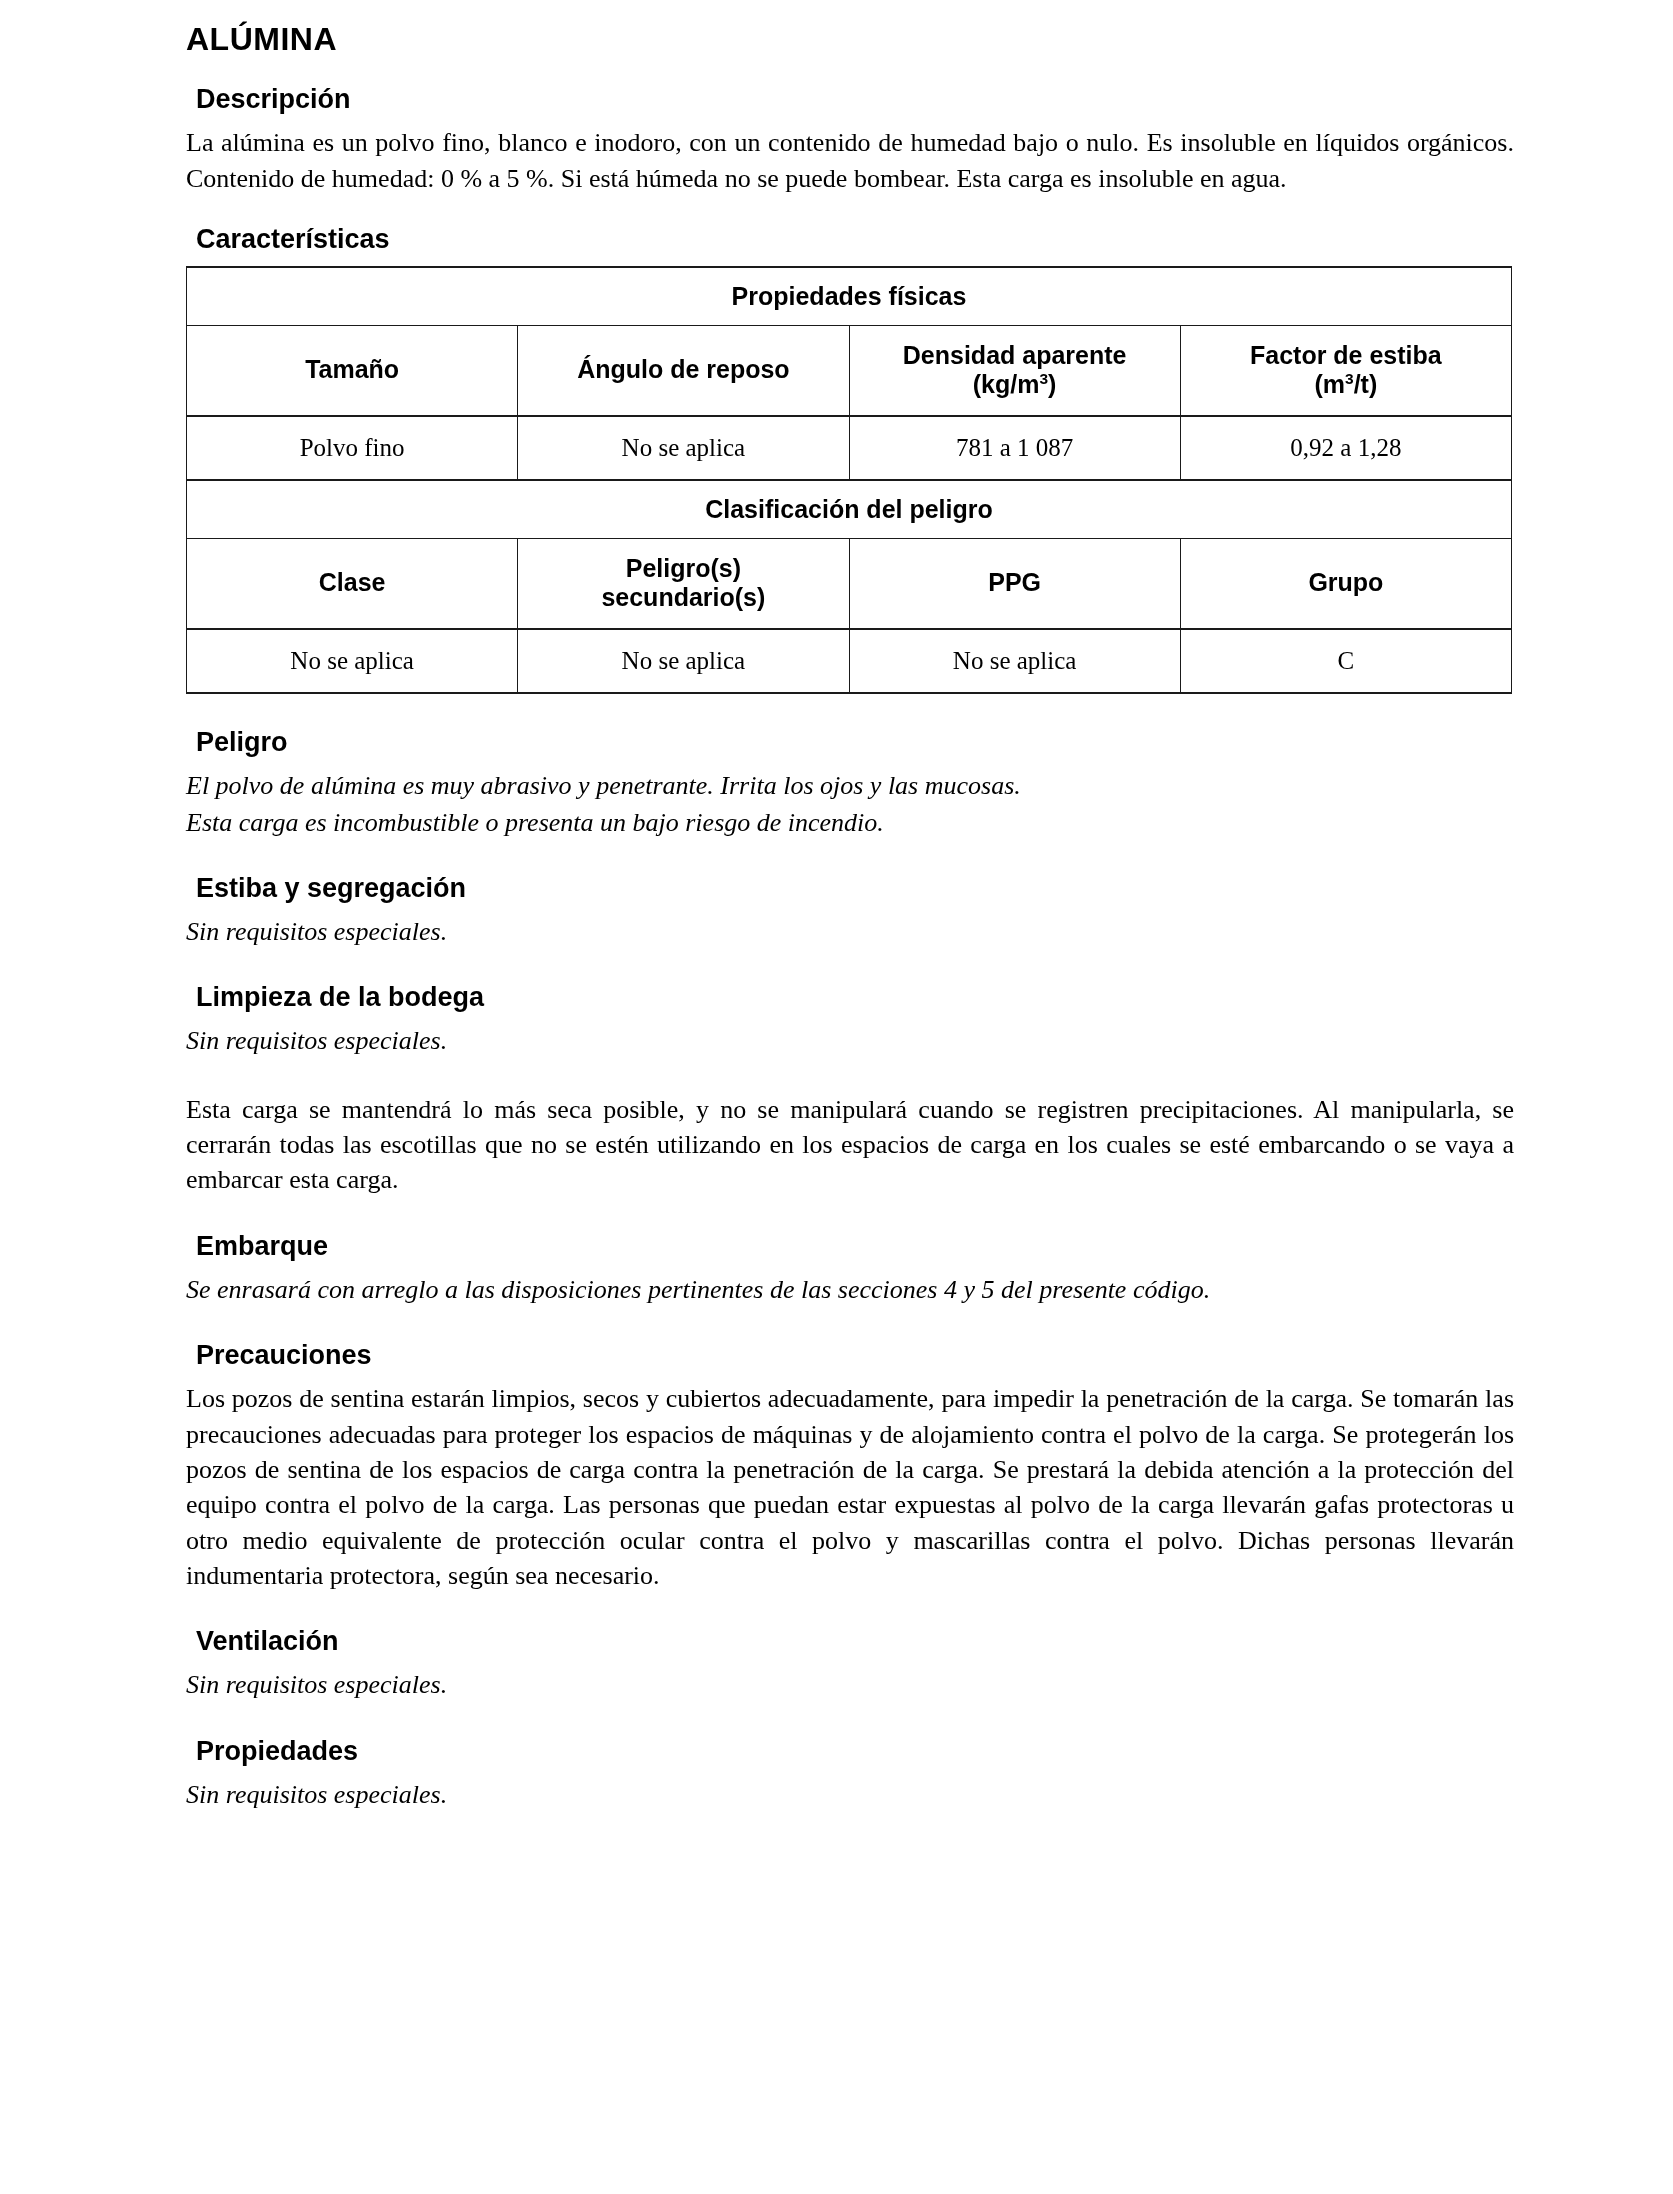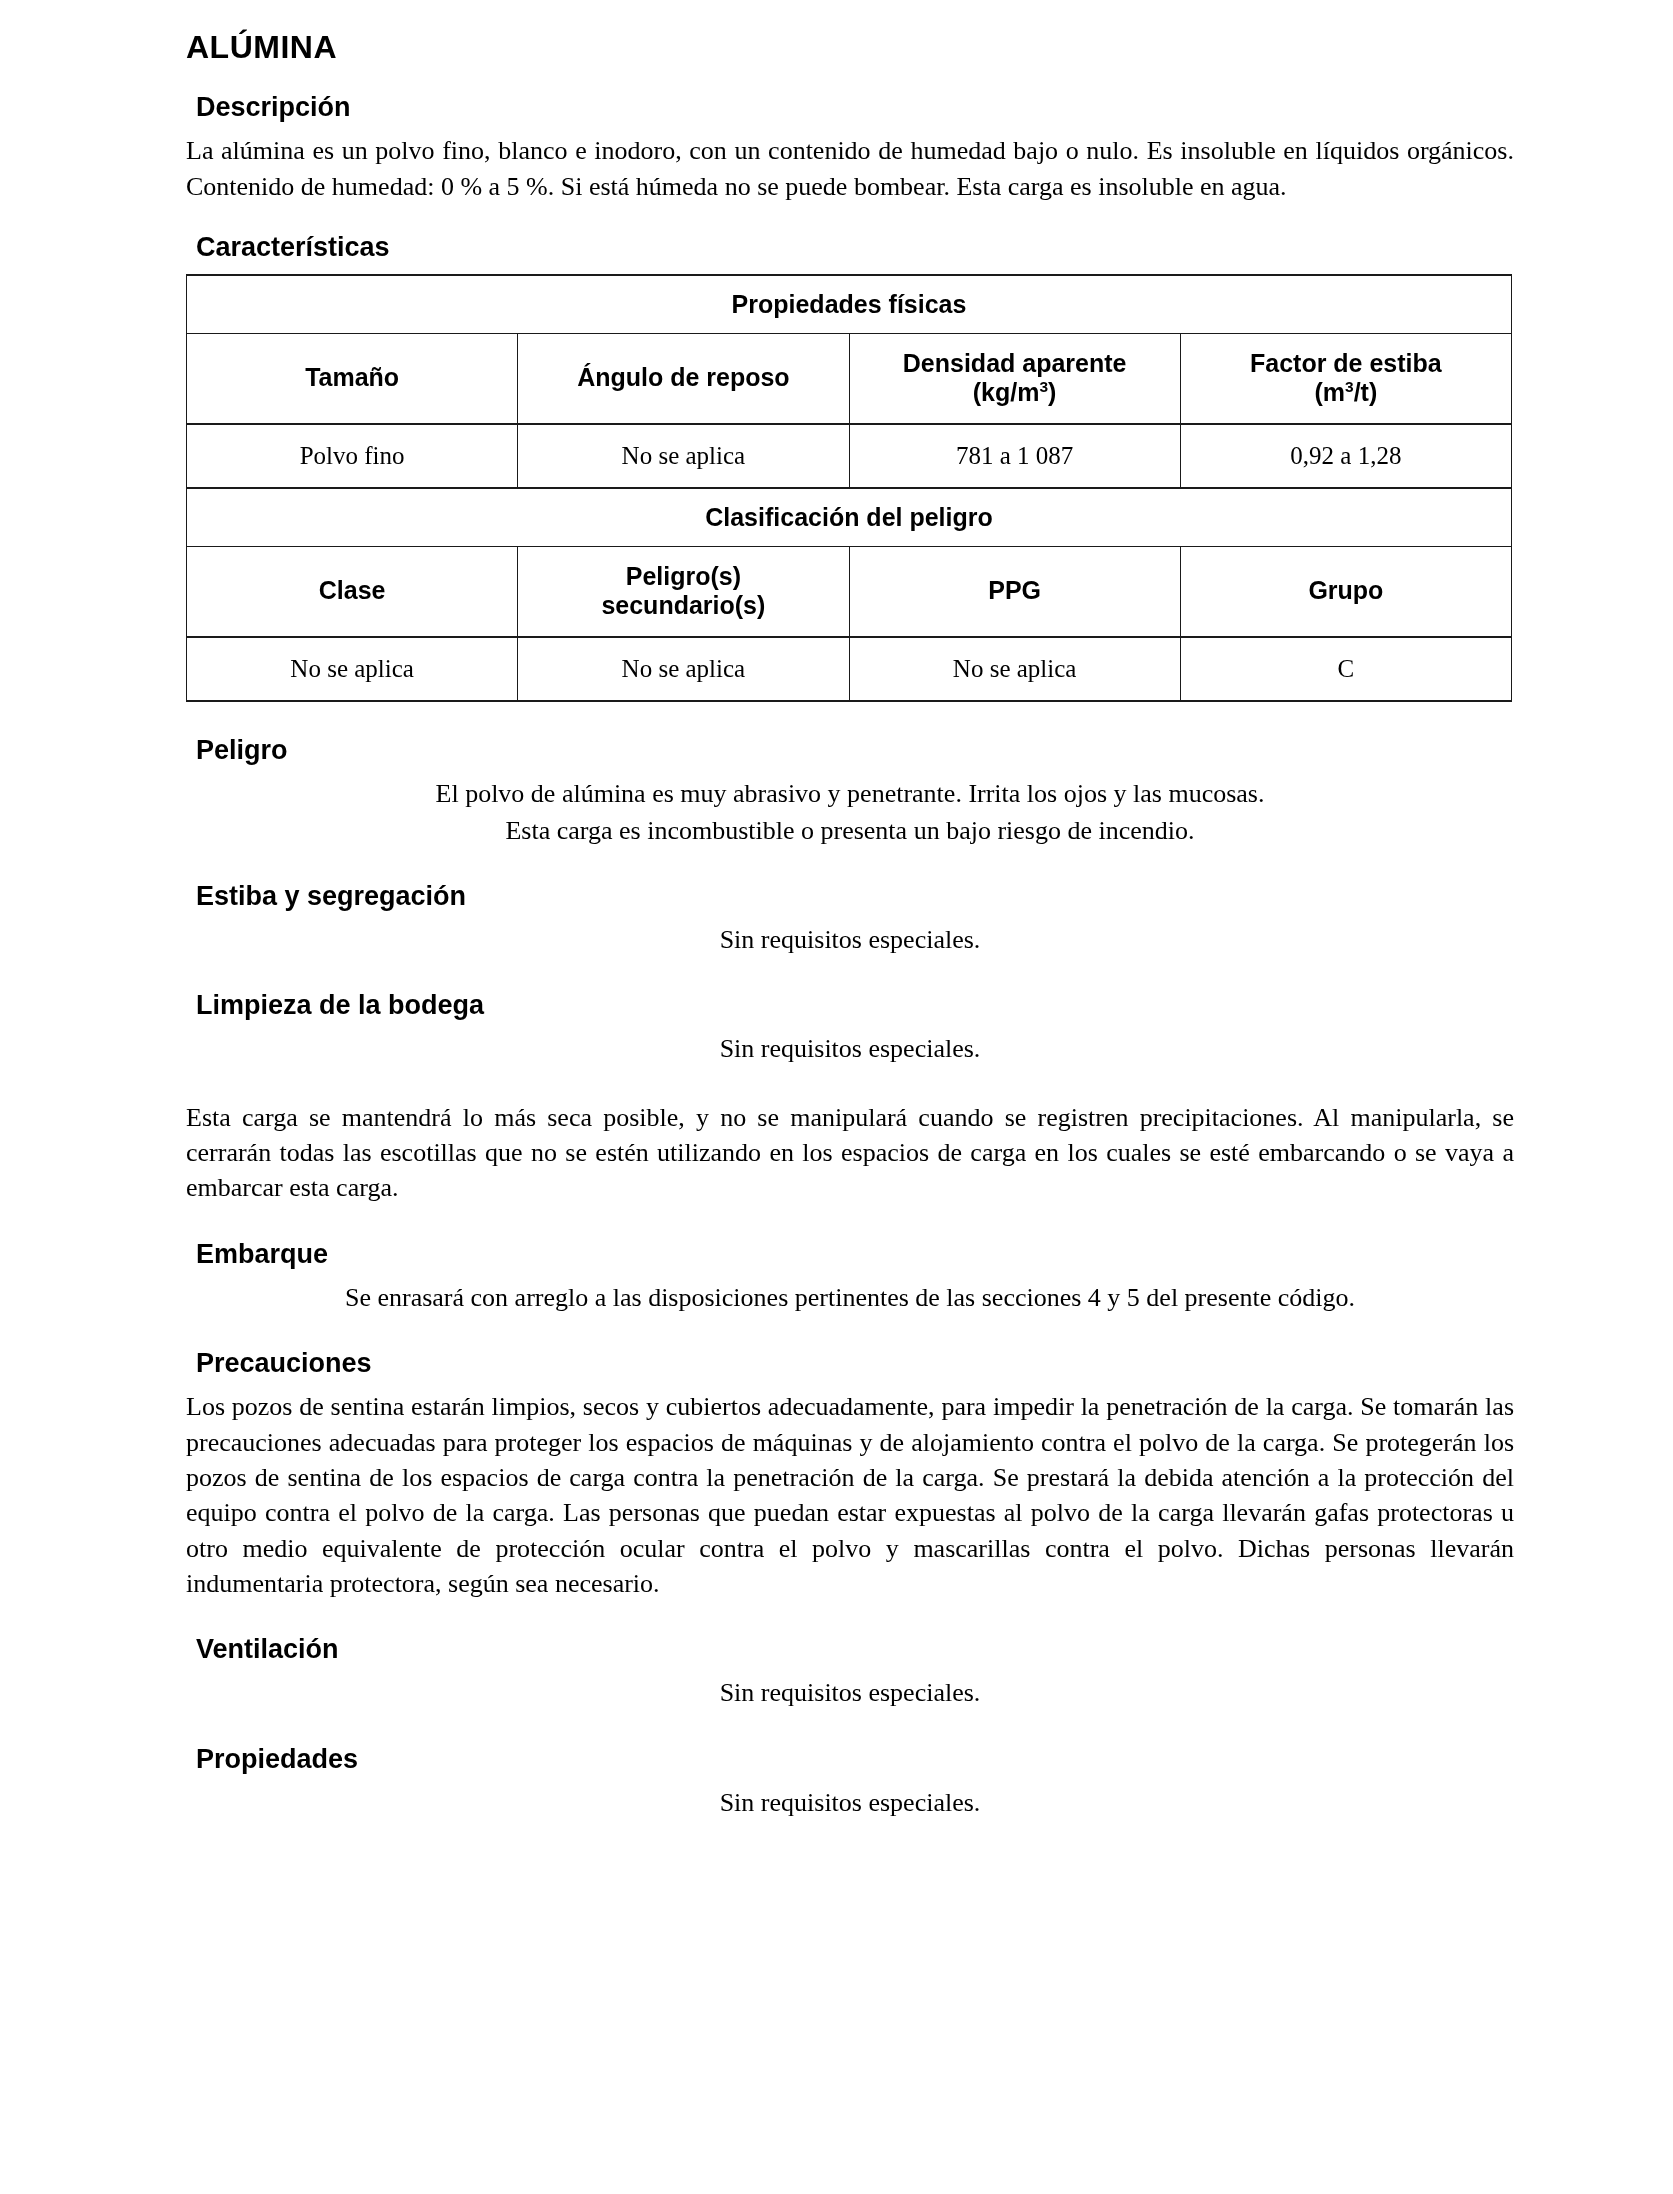--- a/index.html
+++ b/index.html
@@ -25,42 +25,42 @@
     height: 2194px;
   }
 
   
   .doc-title {
     font-family: "Liberation Sans", "DejaVu Sans", sans-serif;
     font-weight: bold;
     font-size: 32px;
     letter-spacing: 0.5px;
     margin: 0;
-    padding-top: 30px;
+    padding-top: 22px;
     line-height: 1.1;
   }
 
   .section-head {
     font-family: "Liberation Sans", "DejaVu Sans", sans-serif;
     font-weight: bold;
     font-size: 27px;
     line-height: 1.15;
     margin: 10px;
   }
 
   .body-text {
     font-family: "Liberation Serif", "DejaVu Serif", serif;
     font-size: 26px;
     line-height: 1.36;
     margin: 0;
     text-align: justify;
     text-justify: inter-word;
     hyphens: manual;
   }
-  .body-text.nojust { text-align: center; }
+  .body-text.nojust { text-align: left; font-style: italic; }
 
   
   .block { margin-top: 32px; }
   .block .body-text { margin-top: 3.2px; }
 
   
   table.props {
     border-collapse: collapse;
     width: 1326px;
     margin-top: 9.5px;

